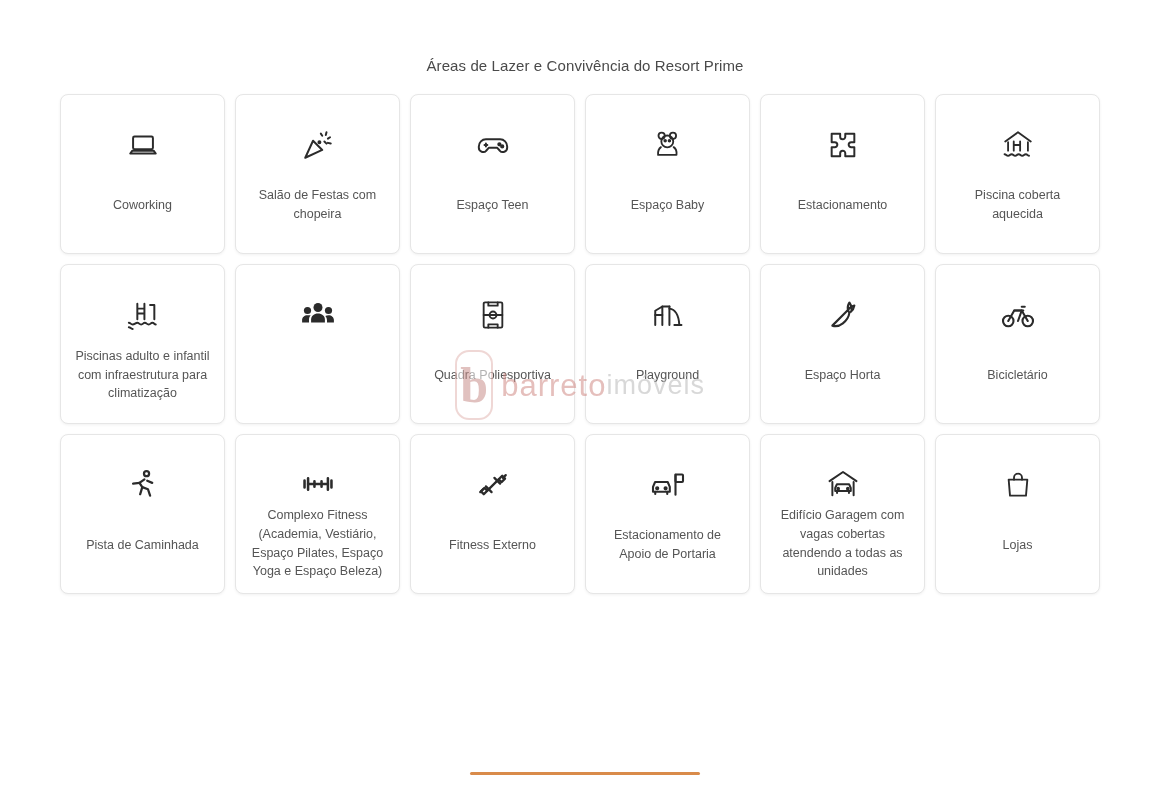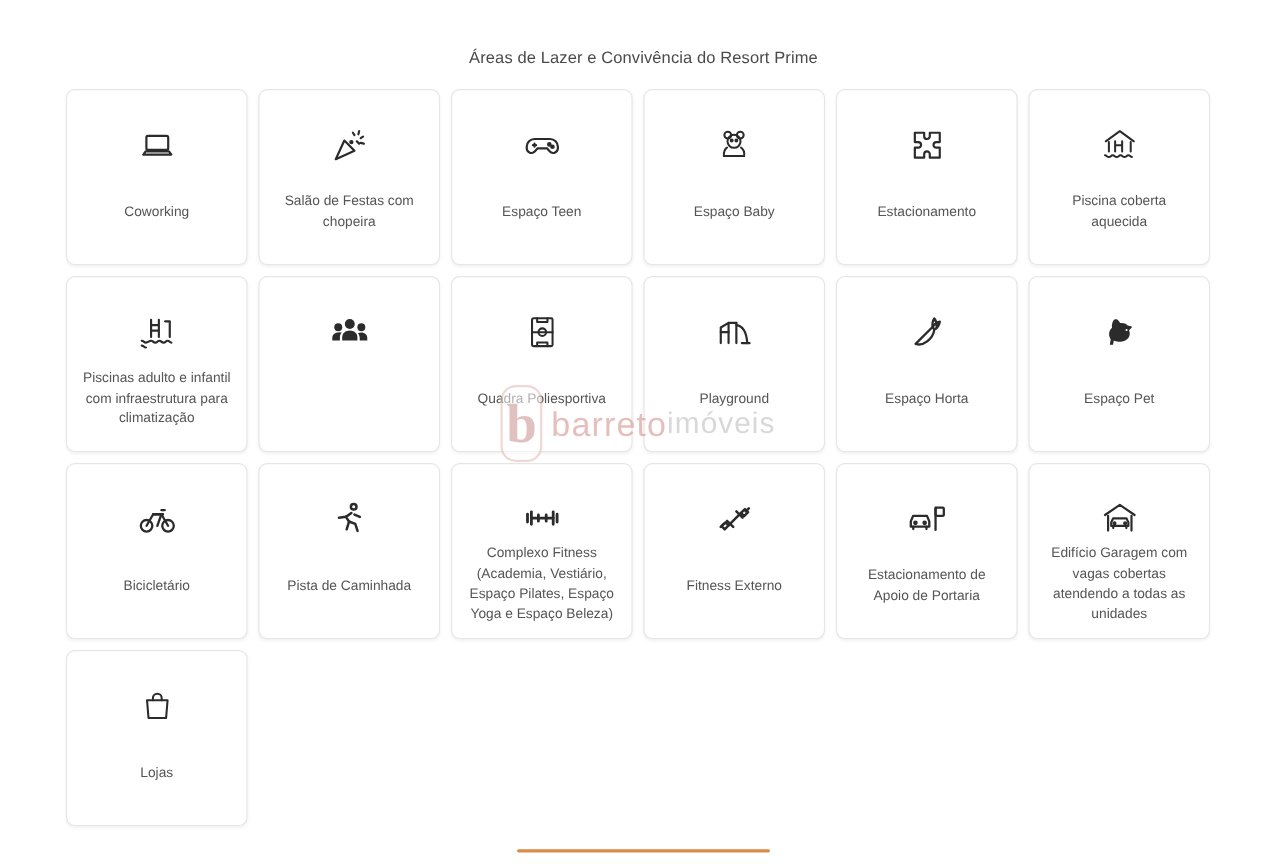--- a/index.html
+++ b/index.html
@@ -20,21 +20,21 @@
     width: 1170px;
     height: 785px;
     position: relative;
   }
   #page-title {
     text-align: center;
     font-size: 15px;
     color: #4a4a4a;
     font-weight: 400;
     margin: 0;
-    padding-top: 44px;
+    padding-top: 57px;
     letter-spacing: 0.1px;
   }
   #grid {
     margin: 0 auto;
     padding-top: 20px;
     width: 1050px;
     display: grid;
     grid-template-columns: repeat(6, 165px);
     grid-auto-rows: 160px;
     column-gap: 10px;
@@ -266,28 +266,20 @@
       <div class="card-icon">
         <svg width="34" height="34" viewBox="0 0 24 24" fill="none" stroke="currentColor" stroke-width="1.5" stroke-linecap="round" stroke-linejoin="round">
           <path d="M15.5 8.5L4.5 19.5c2.5.8 5 .3 7.4-1.6 2.6-2 4.2-4.7 4.6-7.4l-1-2z"></path>
           <path d="M15.5 8.5c1-1.6 2.6-2.8 4.5-3.2-.3 1.9-1.2 3.4-2.6 4.5"></path>
           <path d="M15.5 8.5c-.4-1.8-.1-3.6 1-5.3 1.2 1.5 1.7 3.2 1.5 4.9"></path>
         </svg>
       </div>
       <div class="card-label">Espaço Horta</div>
     </div>
 
-    <div class="card">
-      <div class="card-icon">
-        <svg width="32" height="32" viewBox="0 0 24 24" fill="currentColor">
-          <path d="M9 3.2c-1 0-1.6 1-2 2.2-.4 1.3-.5 2.6-.3 3.6-1.2 1-2 2.5-2 4.3 0 1.4.4 2.6 1.1 3.6l-.6 3.6h2.2l.5-2.8c.9.5 2 .8 3.2.8h1.3c3.6 0 6.4-2.4 6.4-5.6 0-.8-.2-1.6-.5-2.3l1.7-1.6c.4-.4.2-1-.3-1.1l-2.4-.5c-1-1-2.4-1.6-4-1.6h-1c-.5-.9-1.1-1.8-1.8-2.3-.4-.3-.9-.3-1.5-.3zm7.6 6.6c.4 0 .7.3.7.7s-.3.7-.7.7a.7.7 0 0 1 0-1.4z"></path>
-        </svg>
-      </div>
-      <div class="card-label">Espaço Pet</div>
-    </div>
 
 
     <div class="card">
       <div class="card-icon">
         <svg width="36" height="36" viewBox="0 0 24 24" fill="none" stroke="currentColor" stroke-width="1.4" stroke-linecap="round" stroke-linejoin="round">
           <circle cx="5.5" cy="16" r="3.5"></circle>
           <circle cx="18.5" cy="16" r="3.5"></circle>
           <path d="M5.5 16l4-7h5l4 7"></path>
           <path d="M9.5 9h6"></path>
           <path d="M12 16l2.5-7"></path>

